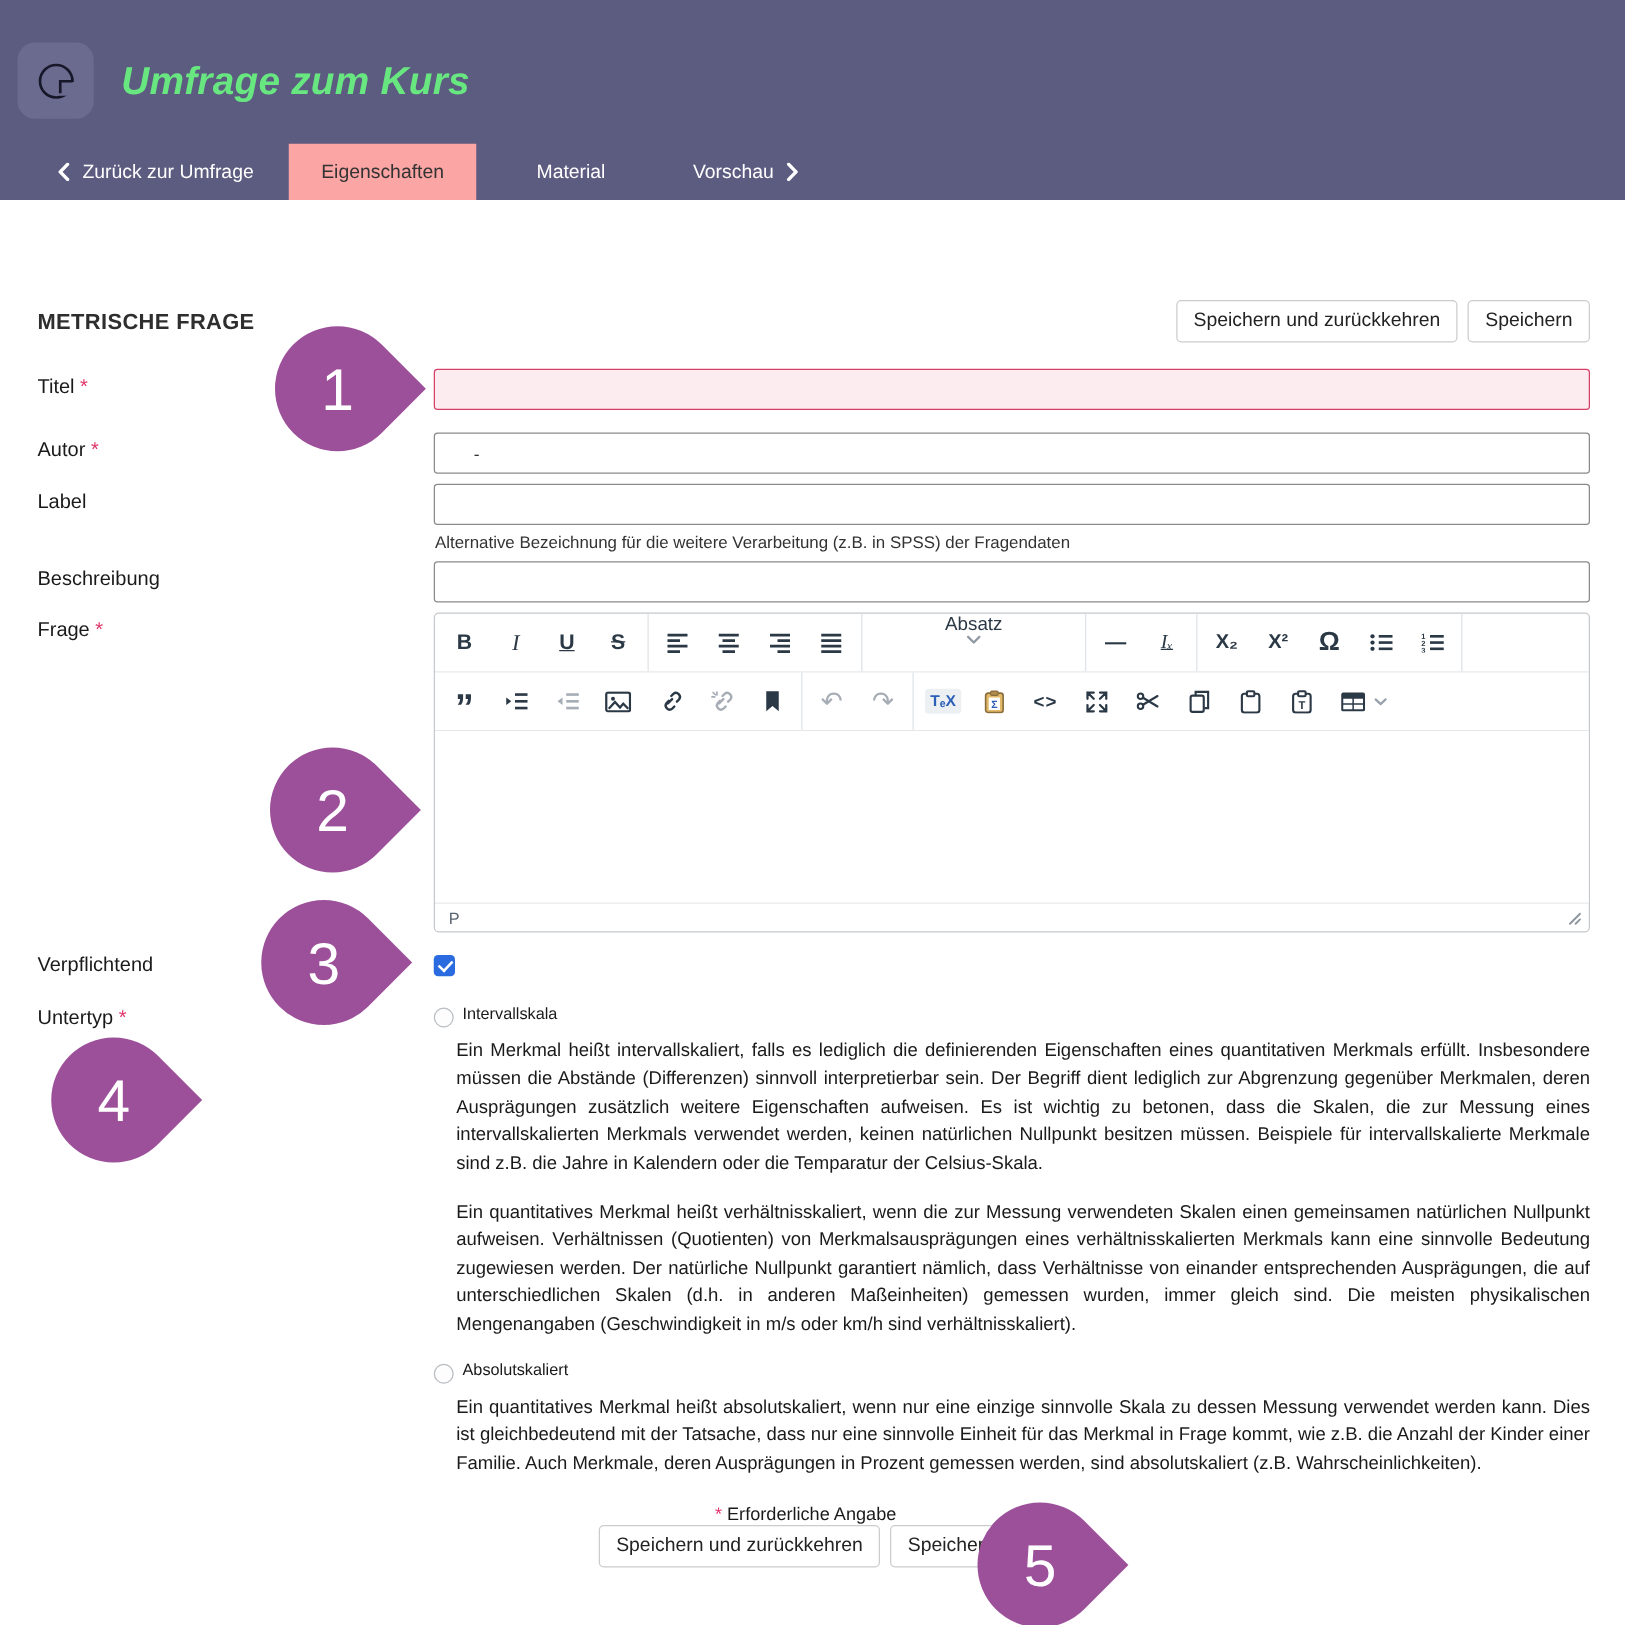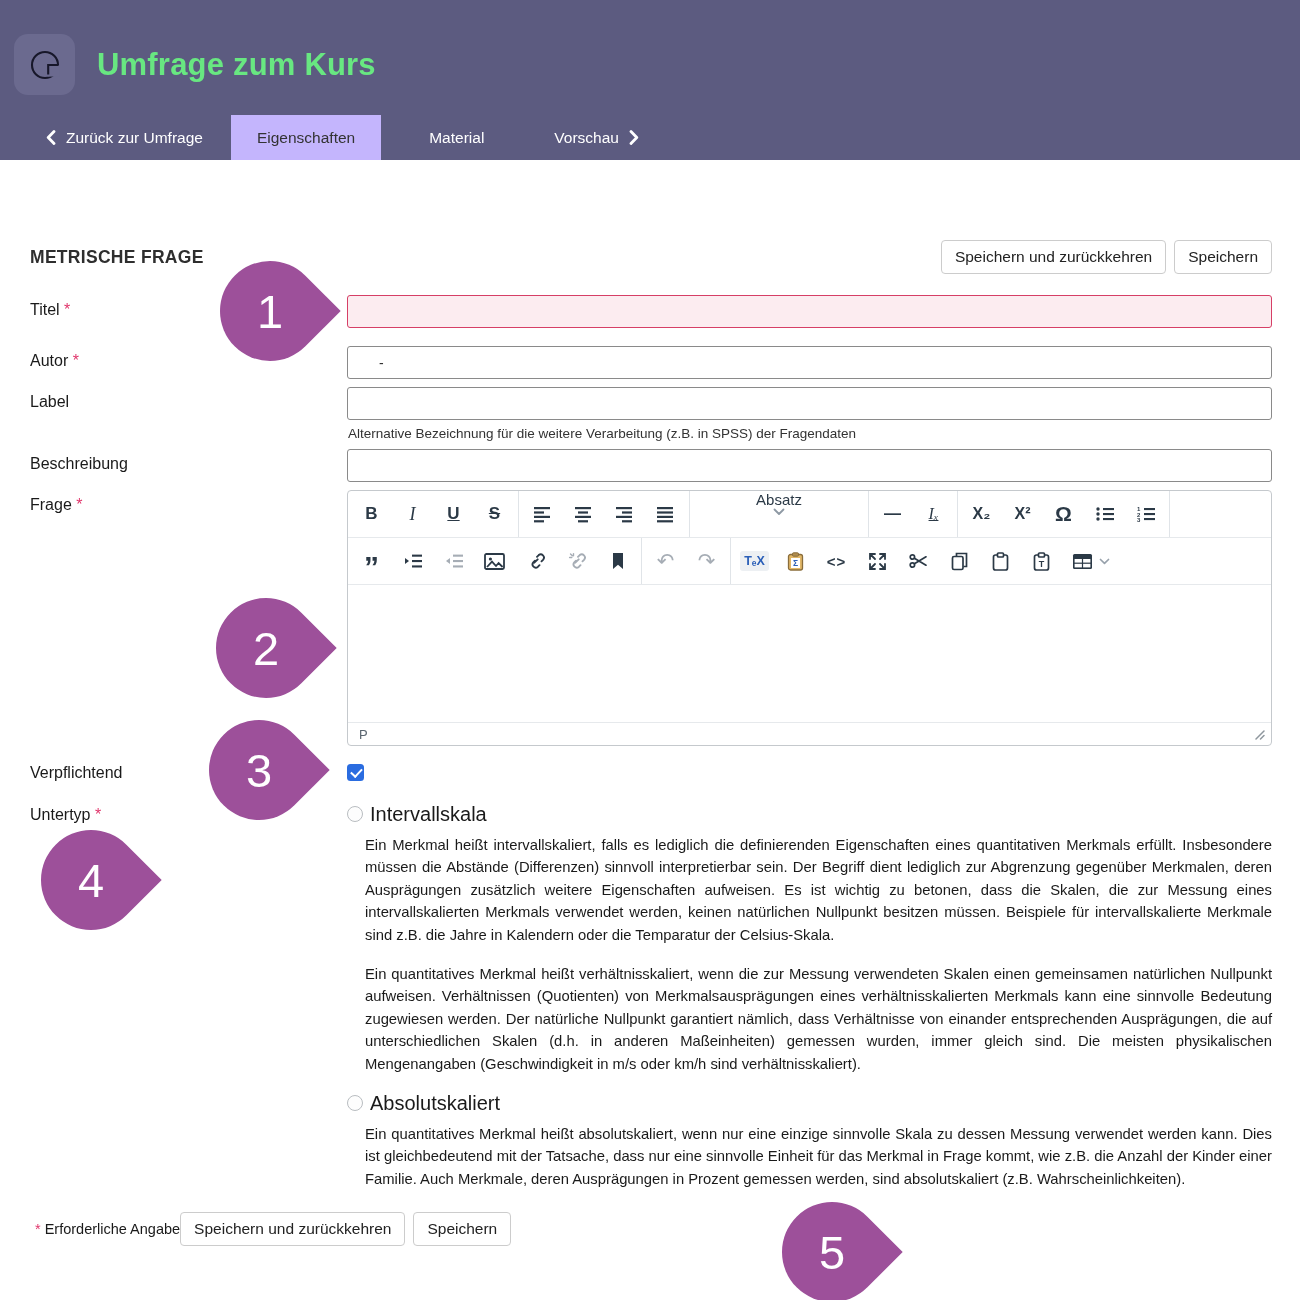--- a/index.html
+++ b/index.html
@@ -3,32 +3,32 @@
 <meta charset="utf-8">
 <style>
   * { margin:0; padding:0; box-sizing:border-box; }
   html,body { width:1300px; height:1300px; }
   body {
     font-family:"Liberation Sans","DejaVu Sans",sans-serif;
     background:#ffffff; color:#1b1b1b; position:relative; overflow:hidden;
   }
   
   .hdr { background:#5c5b80; height:160px; position:relative; }
-  .brand { display:flex; align-items:center; gap:22px; padding:14px 0 0 14px; height:115px; }
+  .brand { display:flex; align-items:center; gap:22px; padding:14px 0 0 14px; height:115px;font-style:italic; }
   .logo { width:61px; height:61px; background:#6b6a8f; border-radius:14px;
           display:flex; align-items:center; justify-content:center; }
   .app-title { color:#68e781; font-size:31px; font-weight:bold; letter-spacing:.2px; }
   .navrow { position:absolute; left:12px; right:0; bottom:0; height:45px;
             display:flex; align-items:stretch; }
   .navlink { display:flex; align-items:center; gap:10px; color:#ffffff;
              font-size:15.5px; padding:0 4px; cursor:pointer; }
   .navlink.back { margin-left:30px; margin-right:24px; }
   .tab { display:flex; align-items:center; padding:0 26px; font-size:15.5px;
          color:#ffffff; cursor:pointer; }
-  .tab.active { background:#c4b5fd; color:#333333;text-align:right; }
+  .tab.active { background:#fca5a5; color:#333333;text-align:right; }
   .tab.plain { margin-left:22px; }
   .navlink.fwd { margin-left:40px;justify-content:center; }
   
   main { padding:0 28px 0 30px; }
   .section-head { margin-top:80px; display:flex; align-items:center; justify-content:space-between; }
   .section-title { font-size:17.5px; font-weight:700; color:#2e2e2e; letter-spacing:.3px; }
   .btnrow { display:flex; gap:8px; }
   .btn { background:#ffffff; border:1px solid #cccccc; border-radius:4px;
          font-size:15.5px; color:#222222; padding:7px 13px; font-family:inherit; cursor:pointer; }
   
@@ -69,28 +69,28 @@
              justify-content:space-between; padding:0 6px 0 11px; }
   .epath { font-size:13px; color:#5a6570; }
   
   .checkbox { width:17px; height:17px; background:#2a6ce0; border-radius:3.5px;
               position:relative; margin-top:6px; cursor:pointer; }
   .checkbox::after { content:""; position:absolute; left:5.5px; top:2.4px; width:4.6px; height:9px;
               border:solid #fff; border-width:0 2.2px 2.2px 0; transform:rotate(43deg); }
   .radio { width:16px; height:16px; border:1.5px solid #b9bdc1; border-radius:50%;
            background:#fdfdfd; flex:none; margin-top:3px; cursor:pointer; }
   .optline { display:flex; align-items:flex-start; gap:7px; }
-  .optlabel { font-size:20px; color:#1a1a1a; }
+  .optlabel { font-size:13px; color:#1a1a1a; }
   .optdesc { font-size:14.8px; line-height:22.4px; color:#1a1a1a; margin:8px 0 0 18px;
              text-align:justify; }
   .opt { margin-top:14px; }
   .opt.first { margin-top:3px; }
   
-  .footrow { margin-top:22px; display:flex; align-items:center; justify-content:flex-start;
-             padding:0 18px 0 5px; }
+  .footrow { margin-top:22px; display:flex; align-items:center; justify-content:space-between;
+             padding:0 18px 0 5px;flex-direction:column; }
   .note { font-size:14.5px; color:#1a1a1a; }
   
   .callout { position:absolute; width:100px; height:100px; z-index:5; pointer-events:none; }
   .pin { position:absolute; inset:0; background:#9d509a; border-radius:50% 0 50% 50%;
          transform:rotate(45deg); }
   .cnum { position:absolute; inset:0; display:flex; align-items:center; justify-content:center;
           color:#ffffff; font-size:47px; font-weight:500; }
   svg { display:block; }
 </style>
 </head>

